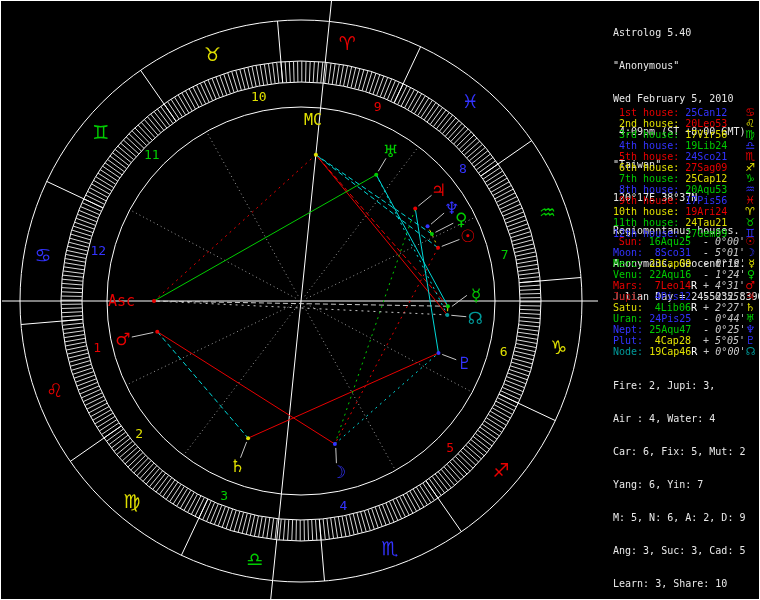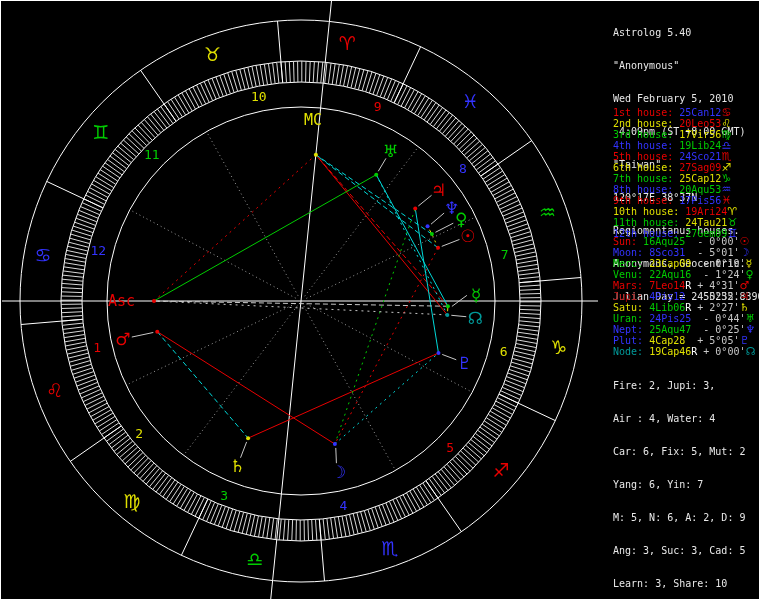--- a/index.html
+++ b/index.html
@@ -1,28 +1,28 @@
 <!DOCTYPE html>
 <html><head>
 <meta charset="utf-8">
 <style>
   html,body{margin:0;padding:0;background:#222;}
   .screen{position:relative;width:760px;height:600px;background:#000;border:1px solid #fff;
           box-sizing:border-box;overflow:hidden;font-family:"DejaVu Sans Mono",monospace;}
   svg{position:absolute;left:0;top:0;}
   .panel{position:absolute;left:610px;top:0;width:150px;color:#e8e8e8;
          font:10px/11px "DejaVu Sans Mono",monospace;white-space:pre;}
-  .blk{position:absolute;left:2px;right:8px;}
+  .blk{position:absolute;left:2px;right:0;}
   .hdr{top:4px;} .houses{top:106px;} .planets{top:235px;} .stats{top:357px;}
-  .row{display:flex;height:11px;align-items:center;padding-right:22px;}
+  .row{display:flex;height:11px;align-items:center;padding-right:6px;}
   .r4{display:inline-block;width:4ch;text-align:right;}
   .v7{display:inline-block;width:7ch;text-align:right;}
   .fl{display:inline-block;width:1ch;color:#fff;}
   .gly{margin-left:auto;font-family:"DejaVu Sans",sans-serif;font-size:11px;line-height:11px;}
-  .off{color:#c8c8c8;}
+  .off{color:#c8c8c8;font-style:italic;}
 </style>
 </head>
 <body>
 
 <div class="screen">
 
   <svg id="wheel" width="760" height="600" viewBox="0 0 760 600">
       <circle cx="300" cy="300" r="281" fill="none" stroke="#ffffff" stroke-width="1"></circle>
       <circle cx="300" cy="300" r="240" fill="none" stroke="#ffffff" stroke-width="1"></circle>
       <circle cx="300" cy="300" r="219" fill="none" stroke="#ffffff" stroke-width="1"></circle>

